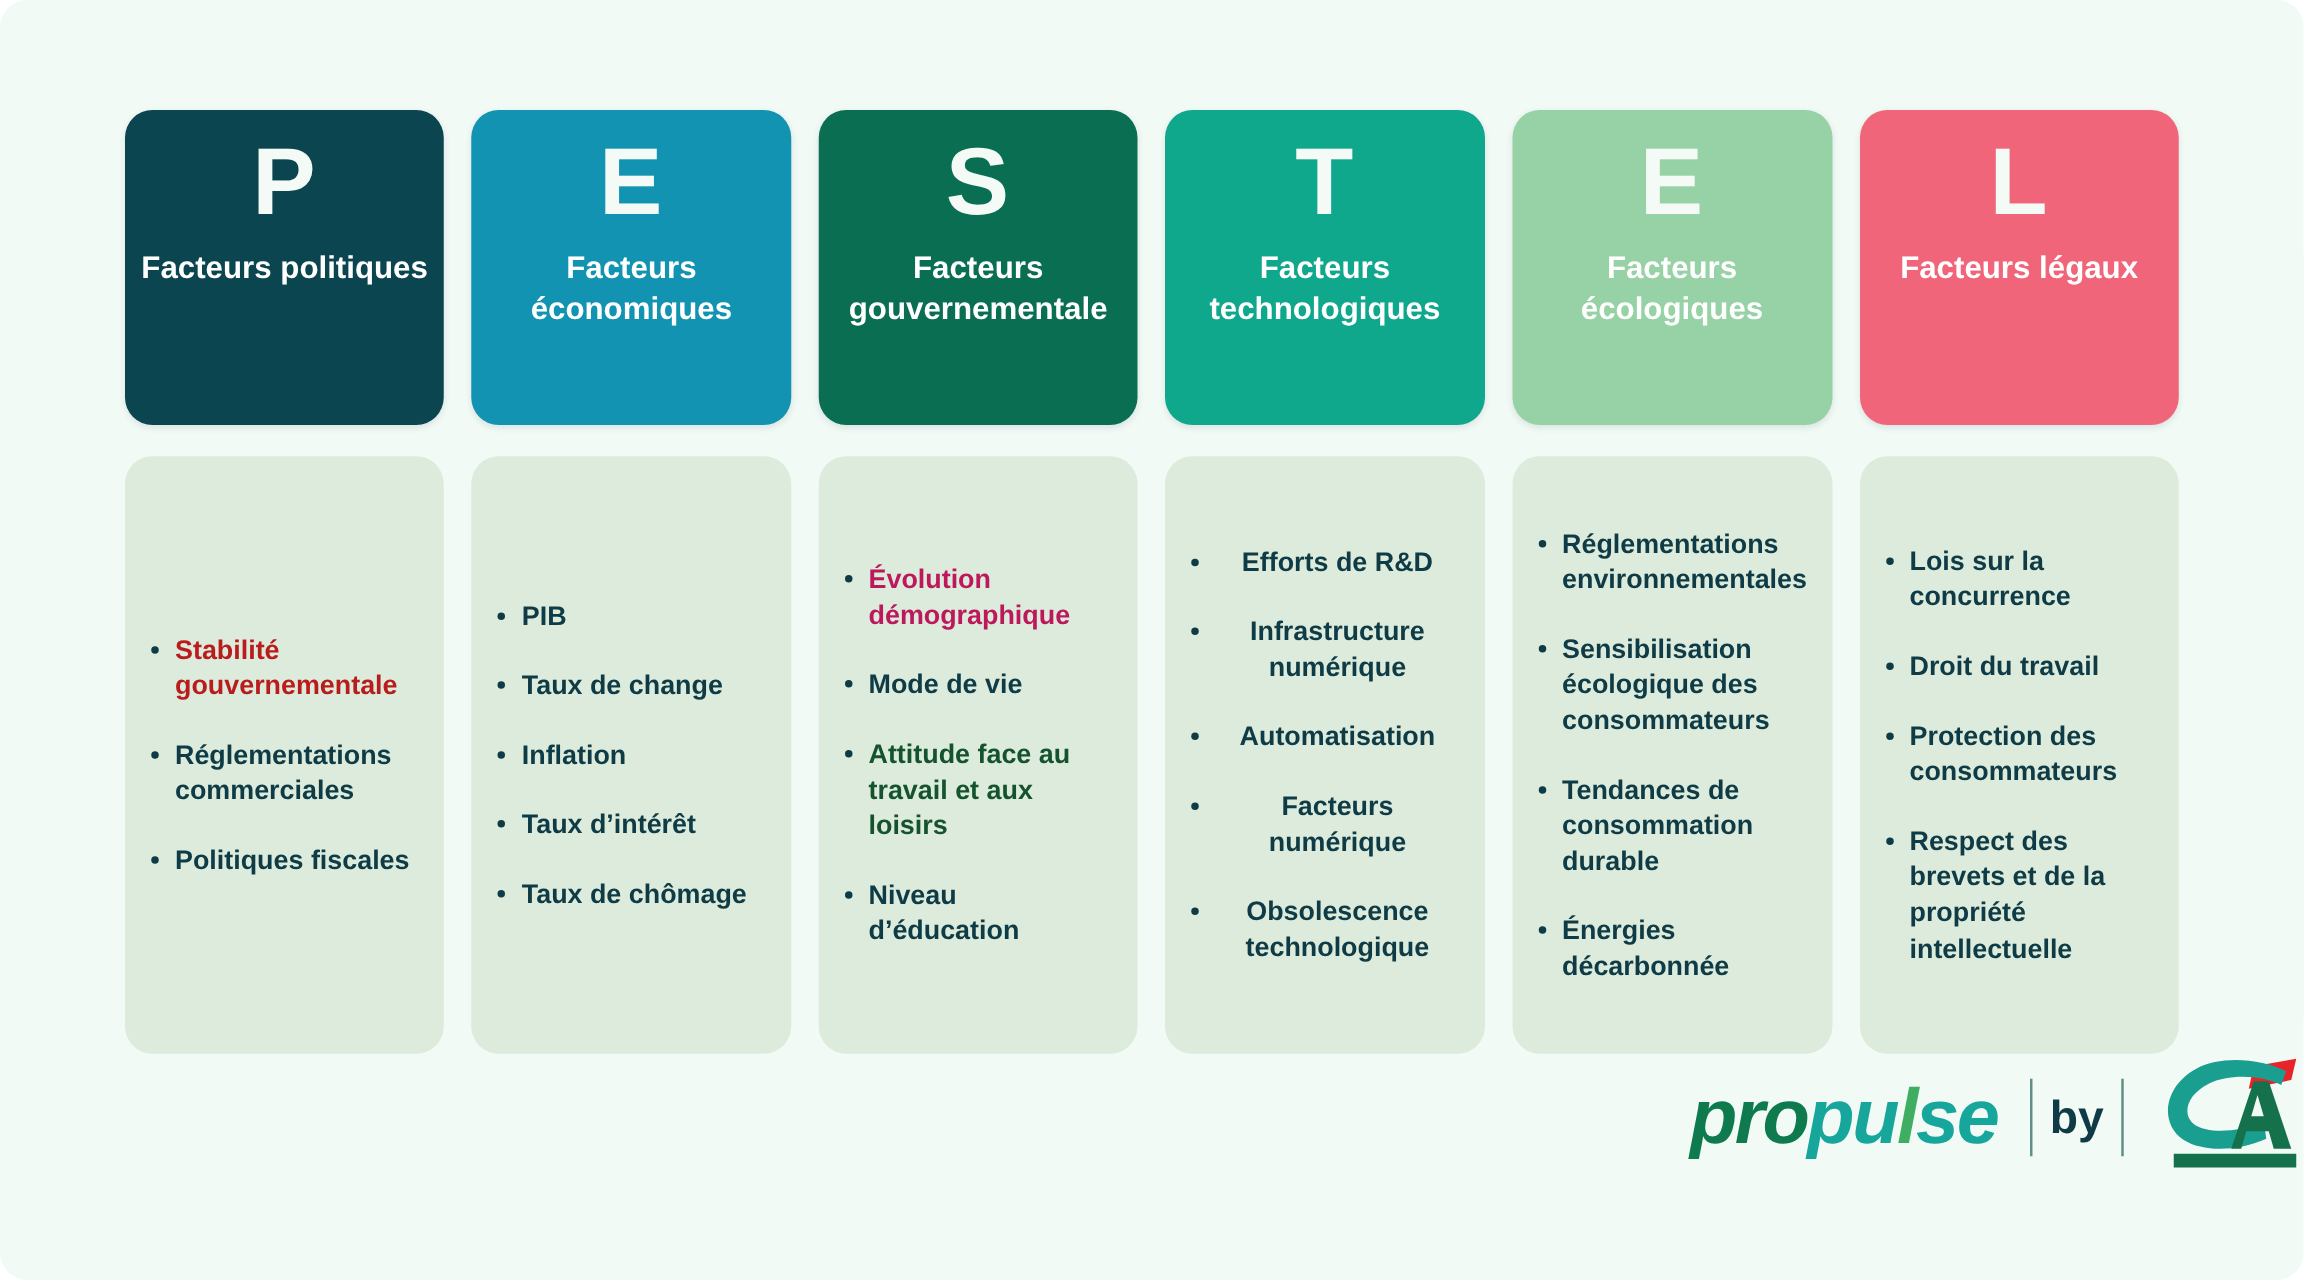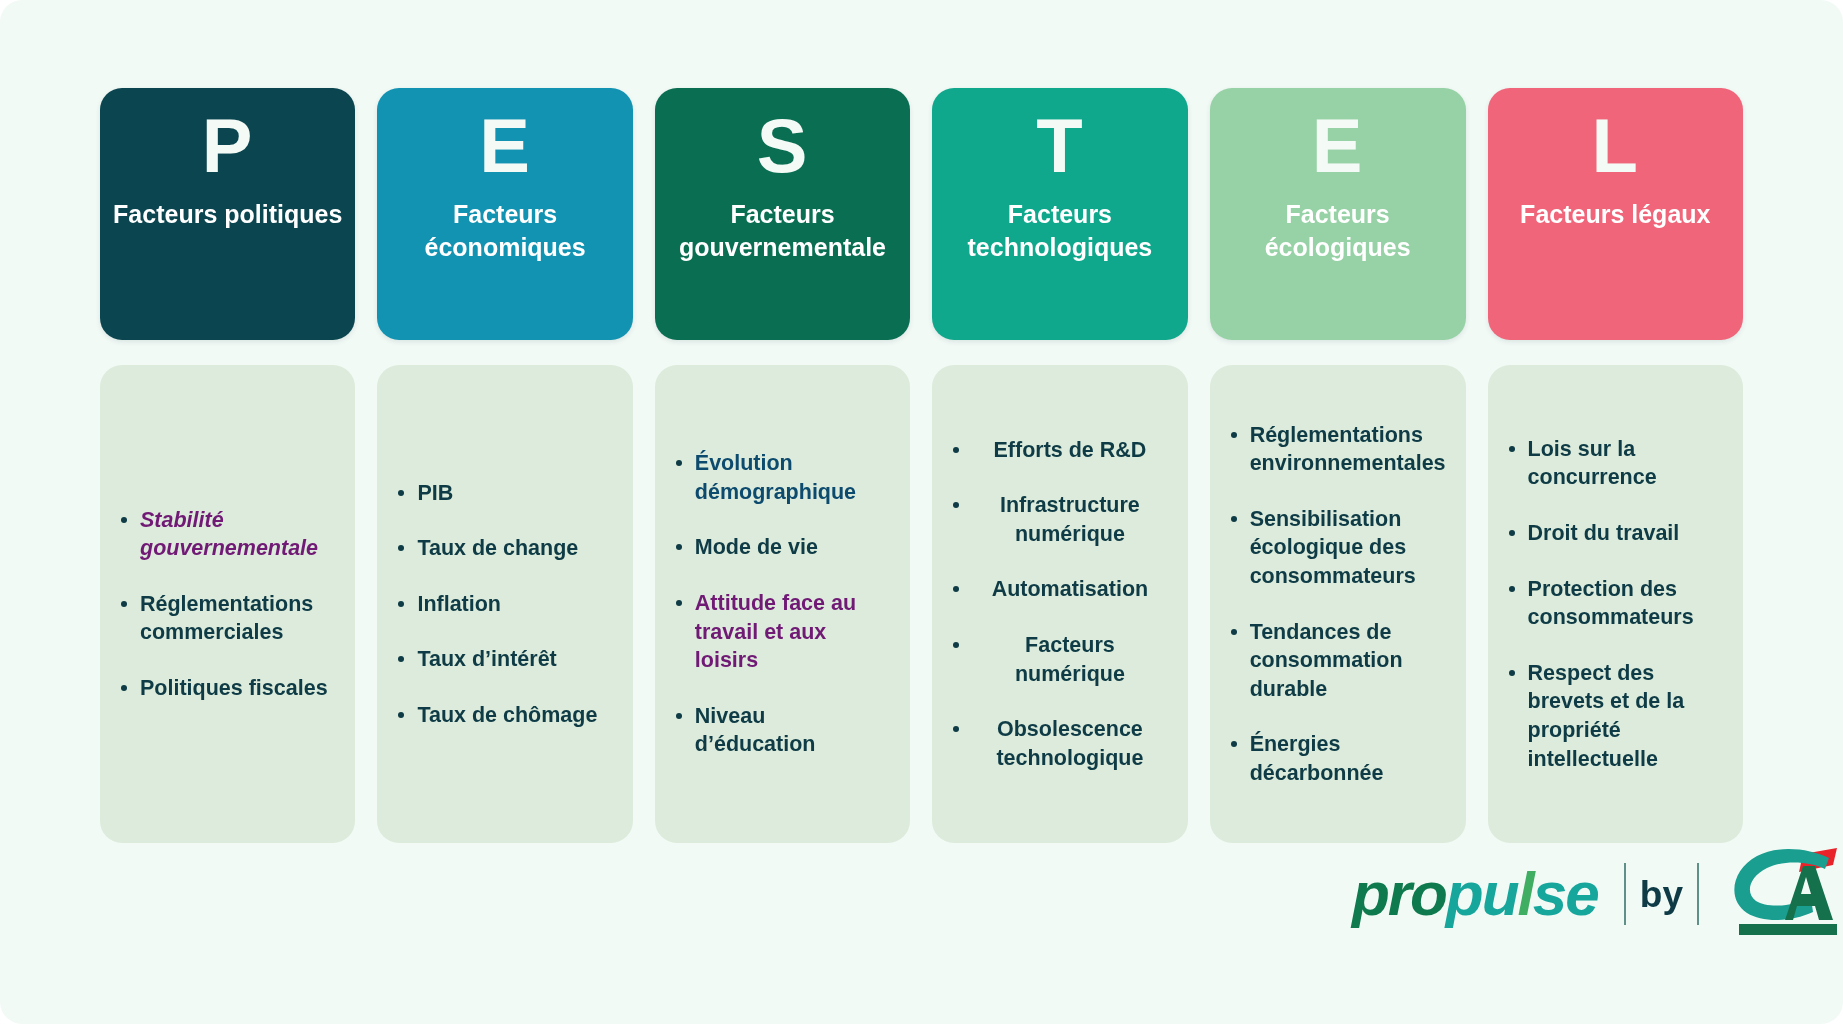--- a/index.html
+++ b/index.html
@@ -165,21 +165,21 @@
 
   <div class="grid">
 
     <div class="col">
       <div class="head-card" style="background: rgb(11, 70, 80);">
         <div class="head-letter">P</div>
         <div class="head-title">Facteurs politiques</div>
       </div>
       <div class="body-card" style="background: rgb(220, 235, 219);">
         <ul class="bullets">
-          <li style="color: #701a75; font-style: italic;">Stabilité gouvernementale</li>
+          <li style="color: #b91c1c;">Stabilité gouvernementale</li>
           <li style="color: rgb(14, 59, 69);">Réglementations commerciales</li>
           <li style="color: rgb(14, 59, 69);">Politiques fiscales</li>
         </ul>
       </div>
     </div>
 
     <div class="col">
       <div class="head-card" style="background: rgb(18, 147, 178);">
         <div class="head-letter">E</div>
         <div class="head-title">Facteurs économiques</div>
@@ -195,23 +195,23 @@
       </div>
     </div>
 
     <div class="col">
       <div class="head-card" style="background: rgb(10, 110, 82);">
         <div class="head-letter">S</div>
         <div class="head-title">Facteurs gouvernementale</div>
       </div>
       <div class="body-card" style="background: rgb(220, 235, 219);">
         <ul class="bullets">
-          <li style="color: #0c4a6e;">Évolution démographique</li>
+          <li style="color: #be185d;">Évolution démographique</li>
           <li style="color: rgb(14, 59, 69);">Mode de vie</li>
-          <li style="color: #701a75;">Attitude face au travail et aux loisirs</li>
+          <li style="color: #14532d;">Attitude face au travail et aux loisirs</li>
           <li style="color: rgb(14, 59, 69);">Niveau d’éducation</li>
         </ul>
       </div>
     </div>
 
     <div class="col">
       <div class="head-card" style="background: rgb(16, 168, 140);">
         <div class="head-letter">T</div>
         <div class="head-title">Facteurs technologiques</div>
       </div>

